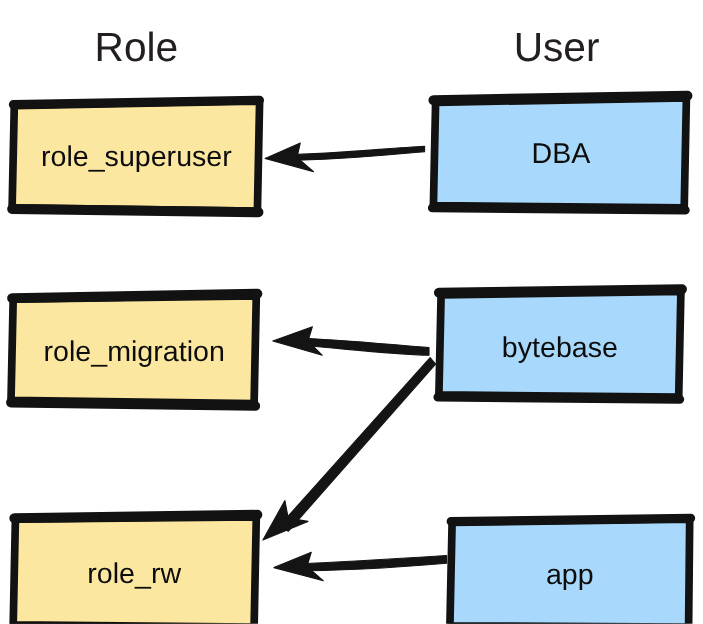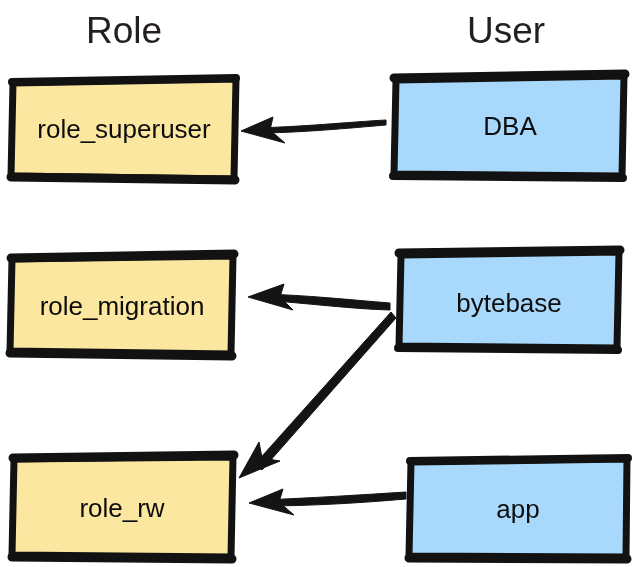--- a/index.html
+++ b/index.html
@@ -9,21 +9,21 @@
   }
   body {
     width: 639px;
     height: 567px;
     position: relative;
     overflow: hidden;
     font-family: "Liberation Sans", sans-serif;
   }
   #diagram-root {
     position: absolute;
-    top: 0;
+    top: 13px;
     left: 0;
     width: 639px;
     height: 504px;
   }
   .col-header {
     font-family: "Liberation Sans", sans-serif;
     font-size: 37px;
     fill: #231f20;
     text-anchor: middle;
     dominant-baseline: middle;

